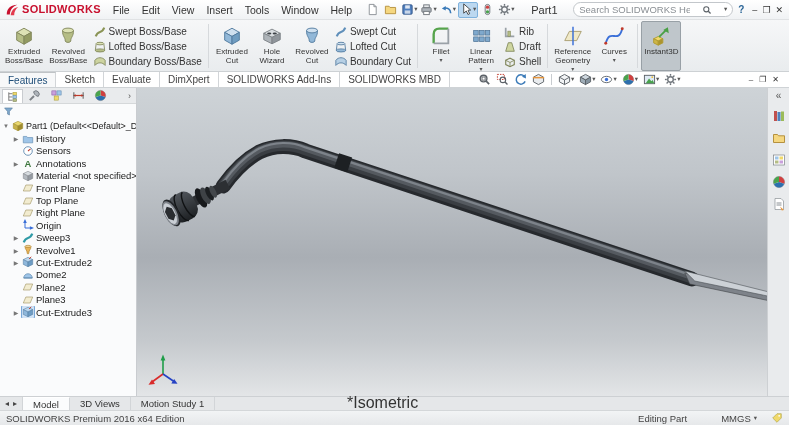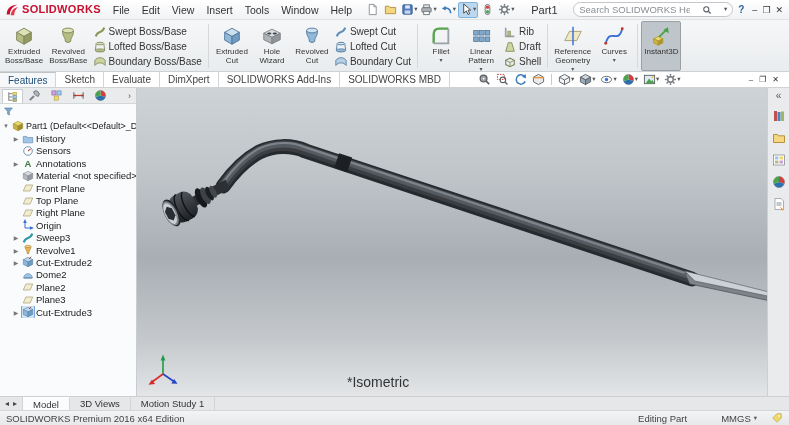--- a/index.html
+++ b/index.html
@@ -65,21 +65,21 @@
 .trow.root{padding-left:2px;font-size:9px}
 .trow.item{padding-left:12px}
 .texp{width:8px;font-size:6px;color:#777;text-align:center;flex:none}
 .ticon{width:12px;height:12px;flex:none}
 .iconsel{background:#cfe2f6;outline:1.5px solid #78a7d8;border-radius:1px}
 .tlabel{overflow:hidden}
 
 .viewport{flex:1;position:relative;min-width:0;background:linear-gradient(180deg,#ced3d7 0%,#c0c5ca 28%,#a9aeb4 55%,#c5c9cd 82%,#e3e5e7 100%)}
 .model{position:absolute;inset:0;width:100%;height:100%}
 .triad{position:absolute;left:10px;bottom:6px;width:36px;height:38px}
-.viewlabel{position:absolute;left:210px;top:286px;font-size:14px;color:#333}
+.viewlabel{position:absolute;left:210px;top:306px;font-size:16px;color:#333}
 
 .rstrip{width:22px;background:#e9ebed;border-left:1px solid #cdd0d3;display:flex;flex-direction:column;align-items:center;padding-top:3px;gap:7px;flex:none}
 .rstrip .si{width:15px;height:15px;display:flex;align-items:center;justify-content:center}
 .rstrip svg{width:14px;height:14px}
 .chev{font-size:10px;color:#555;line-height:1}
 
 
 .btabs{height:14px;background:#e5e7e9;border-top:1px solid #cdd0d3;display:flex;align-items:stretch;font-size:9.5px;color:#333}
 .barrows{display:flex;align-items:center;gap:4px;padding:0 5px;font-size:8px;color:#444;border-right:1px solid #d2d5d8}
 .btab{padding:0 10px;display:flex;align-items:center;border-right:1px solid #d2d5d8}

